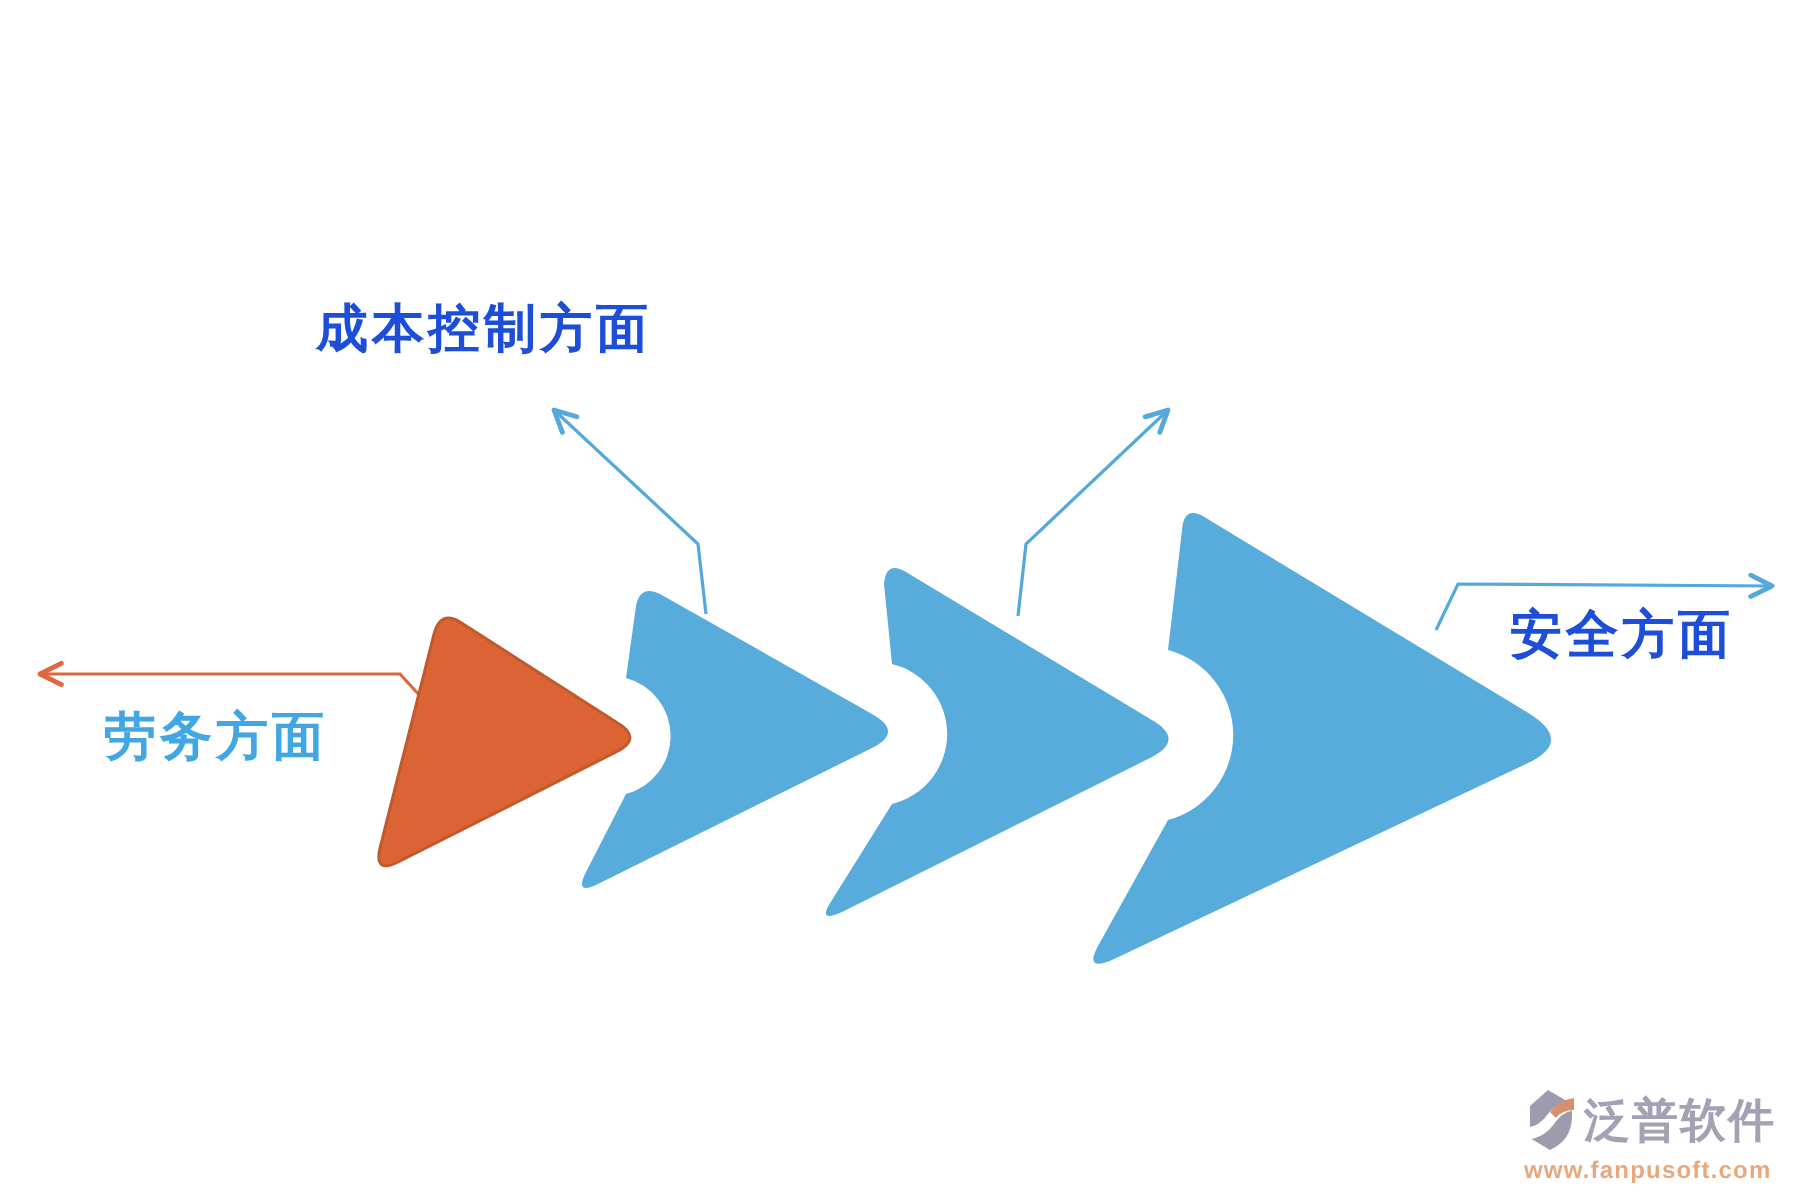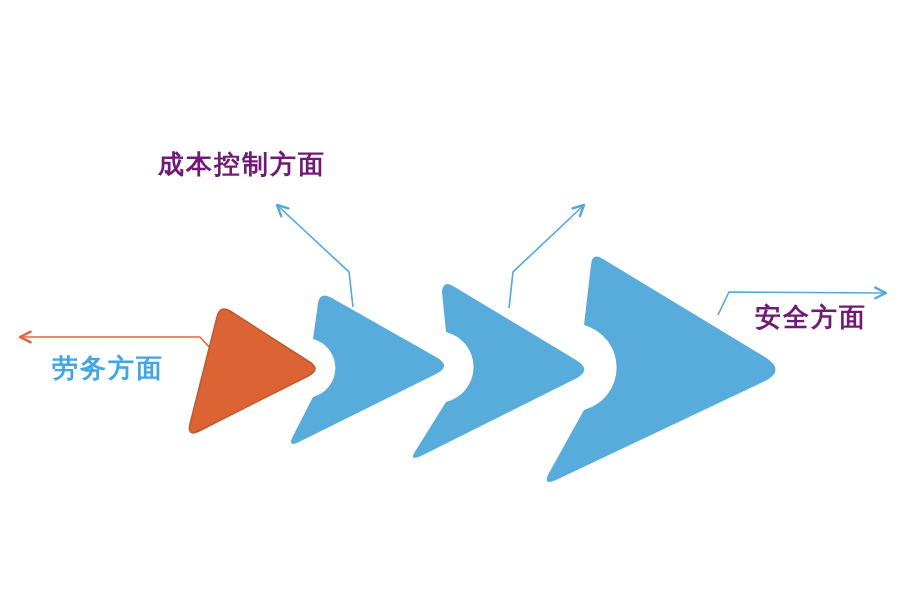--- a/index.html
+++ b/index.html
@@ -12,21 +12,21 @@
   }
   #shapes-svg{position:absolute;left:0;top:0;}
   .diagram-label{
     position:absolute;
     font-weight:700;
     font-size:26px;
     letter-spacing:2px;
     white-space:nowrap;
     line-height:1;
   }
-  .label-orange{color:#701a75;}
+  .label-orange{color:#1d4ed8;}
   .label-blue{color:#41A7E3;}
   #footer-brand{
     position:absolute;
     right:12px;
     bottom:8px;
     text-align:left;
   }
   #brand-row{
     display:flex;
     align-items:center;
@@ -79,14 +79,25 @@
     <path d="M603,259 L765,357 Q787,371 763,382 L556,480 Q542,486 549,473 L584,410 A44 44 0 0 0 584,325 L591,265 Q592,252 603,259 Z" fill="#58ACDC"></path>
   </svg>
 
   <div class="diagram-label label-orange" style="left:158px;top:151px;">成本控制方面</div>
 
 
   <div class="diagram-label label-orange" style="left:755px;top:304px;">安全方面</div>
 
   <div class="diagram-label label-blue" style="left:52px;top:355px;">劳务方面</div>
 
+  <div id="footer-brand">
+    <div id="brand-row">
+      <svg width="26" height="33" viewBox="0 0 26 33">
+        <path d="M12,1 L24,8 L24,14 Q24,26 13,31 L3,25 L3,9 Z" fill="#9D9CAF"></path>
+        <path d="M25,6 Q16,7 12,13 Q8,19 1,20 L1,26 Q10,25 15,18 Q19,12 25,11 Z" fill="#ffffff"></path>
+        <path d="M25,5 Q17,6 13,12 L16,15 Q19,11 25,11 Z" fill="#D98E6F"></path>
+      </svg>
+      <span id="brand-name">泛普软件</span>
+    </div>
+    <div id="brand-site">www.fanpusoft.com</div>
+  </div>
 
 </div>
 
 </body></html>

